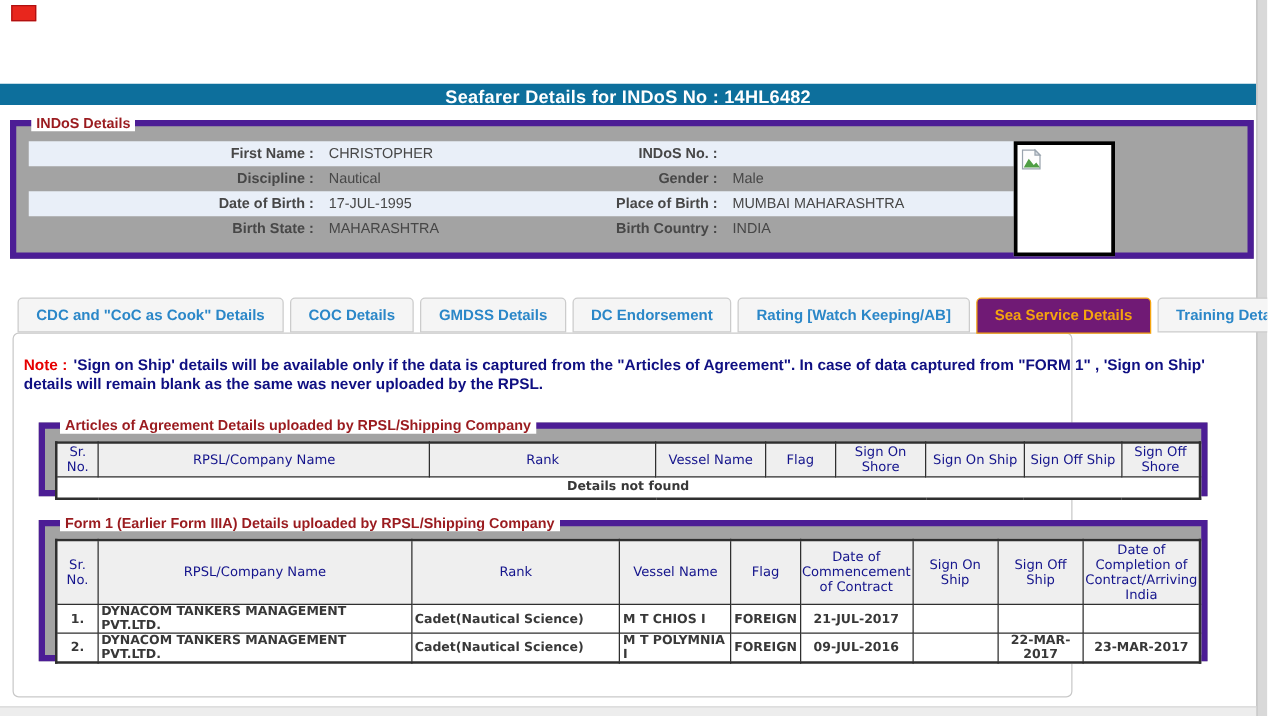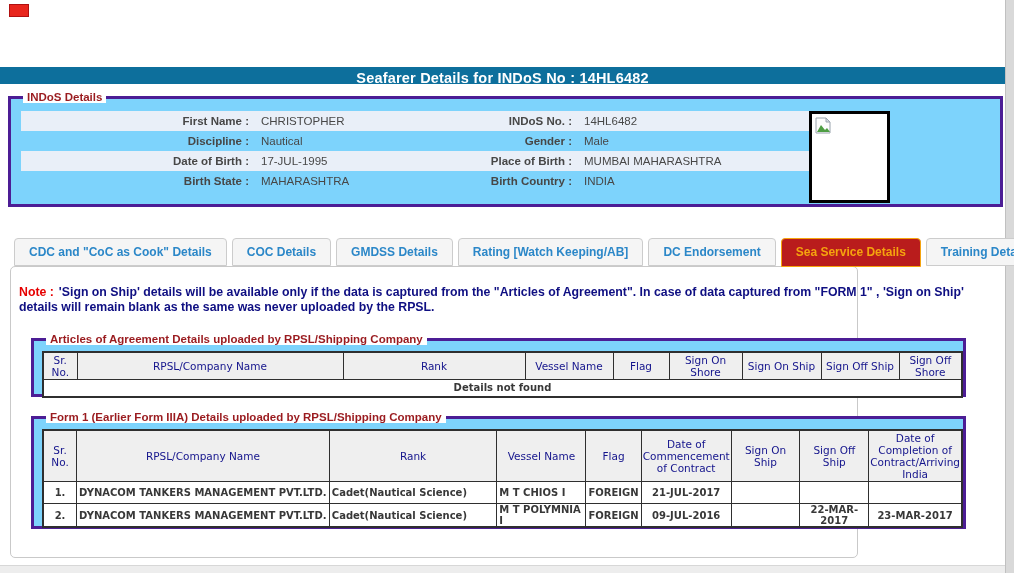--- a/index.html
+++ b/index.html
@@ -8,39 +8,39 @@
 
   .red-box { position:absolute; left:9px; top:4px; width:20px; height:13px; background:#e8261d; border:1px solid #b01010; }
 
   .vscroll { position:absolute; right:0; top:0; width:9px; height:573px; background:#d9d9d9; border-left:1px solid #c0c0c0; }
   .hscroll { position:absolute; left:0; top:565px; width:1005px; height:8px; background:#ededed; border-top:1px solid #d7d7d7; }
 
   .title-bar { position:absolute; left:0; top:67px; width:1005px; height:17px;
     background:var(--header-bg,#0d6f9c); color:#fff; font-weight:bold; font-size:14.5px;
     text-align:center; line-height:23px; letter-spacing:.2px; }
 
-  .fset { position:absolute; border:3px solid #4c1d95; background:#7dd3fc; }
+  .fset { position:absolute; border:5px solid #4c1d95; background:#a3a3a3; }
   .fset > .legend { position:absolute; top:-8px; left:12px; background:#fff; padding:0 4px;
     color:var(--legend-red,#9a1b1f); font-weight:bold; font-size:11.5px; white-space:nowrap; }
 
   .indos { left:8px; top:96px; width:995px; height:111px; }
   .drows { position:absolute; left:10px; top:12px; width:788px; }
   .drow { display:grid; grid-template-columns:234px 180px 143px 1fr; height:20px; line-height:20px; font-size:11.5px; color:#474747; }
   .drow.stripe { background:var(--row-stripe,#e9eff8); }
   .dlabel { text-align:right; font-weight:bold; padding-right:6px; white-space:nowrap;margin-left:33px; }
   .dvalue { text-align:left; padding-left:6px; white-space:nowrap; }
 
   .photo-box { position:absolute; left:798px; top:12px; width:81px; height:92px; border:3px solid #000; background:#fff; }
   .photo-box svg { margin:3px 0 0 3px; }
 
   .tabs { position:absolute; left:14px; top:238px; display:flex; gap:5px; z-index:3; }
   .tab { height:28px; line-height:26px; padding:0 14px; background:#f5f5f5; border:1px solid #ccc;
     border-radius:4px 4px 0 0; color:var(--tab-blue,#2b87c8); font-weight:bold; font-size:12px;
     white-space:nowrap; cursor:pointer; }
-  .tab.active { background:#b91c1c; border:1px solid var(--tab-active-orange,#f5a40e);
+  .tab.active { background:#701a75; border:1px solid var(--tab-active-orange,#f5a40e);
     color:var(--tab-active-orange,#f5a40e); height:29px; }
 
   .panel { position:absolute; left:10px; top:266px; width:848px; height:292px;
     border:1px solid #c9c9c9; border-radius:5px; background:#fff; z-index:1; }
 
   .note { position:absolute; left:8px; top:18px; width:966px; font-weight:bold; font-size:12.3px; line-height:15px; }
   .note-prefix { color:var(--note-red,#e60000); margin-right:5px; }
   .note-body { color:var(--note-navy,#0f0f82); }
 
   .fsA { left:20px; top:71px; width:935px; height:59px; }
@@ -69,21 +69,20 @@
 
   <div class="title-bar">Seafarer Details for INDoS No : 14HL6482</div>
 
   <div class="fset indos">
     <span class="legend">INDoS Details</span>
     <div class="drows">
       <div class="drow stripe">
         <span class="dlabel">First Name :</span>
         <span class="dvalue">CHRISTOPHER</span>
         <span class="dlabel">INDoS No. :</span>
-        <span class="dvalue">14HL6482</span>
       </div>
       <div class="drow">
         <span class="dlabel">Discipline :</span>
         <span class="dvalue">Nautical</span>
         <span class="dlabel">Gender :</span>
         <span class="dvalue">Male</span>
       </div>
       <div class="drow stripe">
         <span class="dlabel">Date of Birth :</span>
         <span class="dvalue">17-JUL-1995</span>
@@ -103,22 +102,22 @@
         <path d="M11 1 l4 4 h-4 z" fill="#d7dde3" stroke="#9aa4ae" stroke-width="1"></path>
         <path d="M2 15 l4 -7 l4 5 l2 -2 l3 4 z" fill="#4f9e44"></path>
       </svg>
     </div>
   </div>
 
   <div class="tabs">
     <div class="tab">CDC and "CoC as Cook" Details</div>
     <div class="tab">COC Details</div>
     <div class="tab">GMDSS Details</div>
+    <div class="tab">DC Endorsement</div>
     <div class="tab">Rating [Watch Keeping/AB]</div>
-    <div class="tab">DC Endorsement</div>
     <div class="tab active">Sea Service Details</div>
     <div class="tab">Training Details</div>
   </div>
 
   <div class="panel">
 
     <div class="note">
       <span class="note-prefix">Note :</span><span class="note-body">'Sign on Ship' details will be available only if the data is captured from the "Articles of Agreement". In case of data captured from "FORM 1" , 'Sign on Ship' details will remain blank as the same was never uploaded by the RPSL.</span>
     </div>
 

